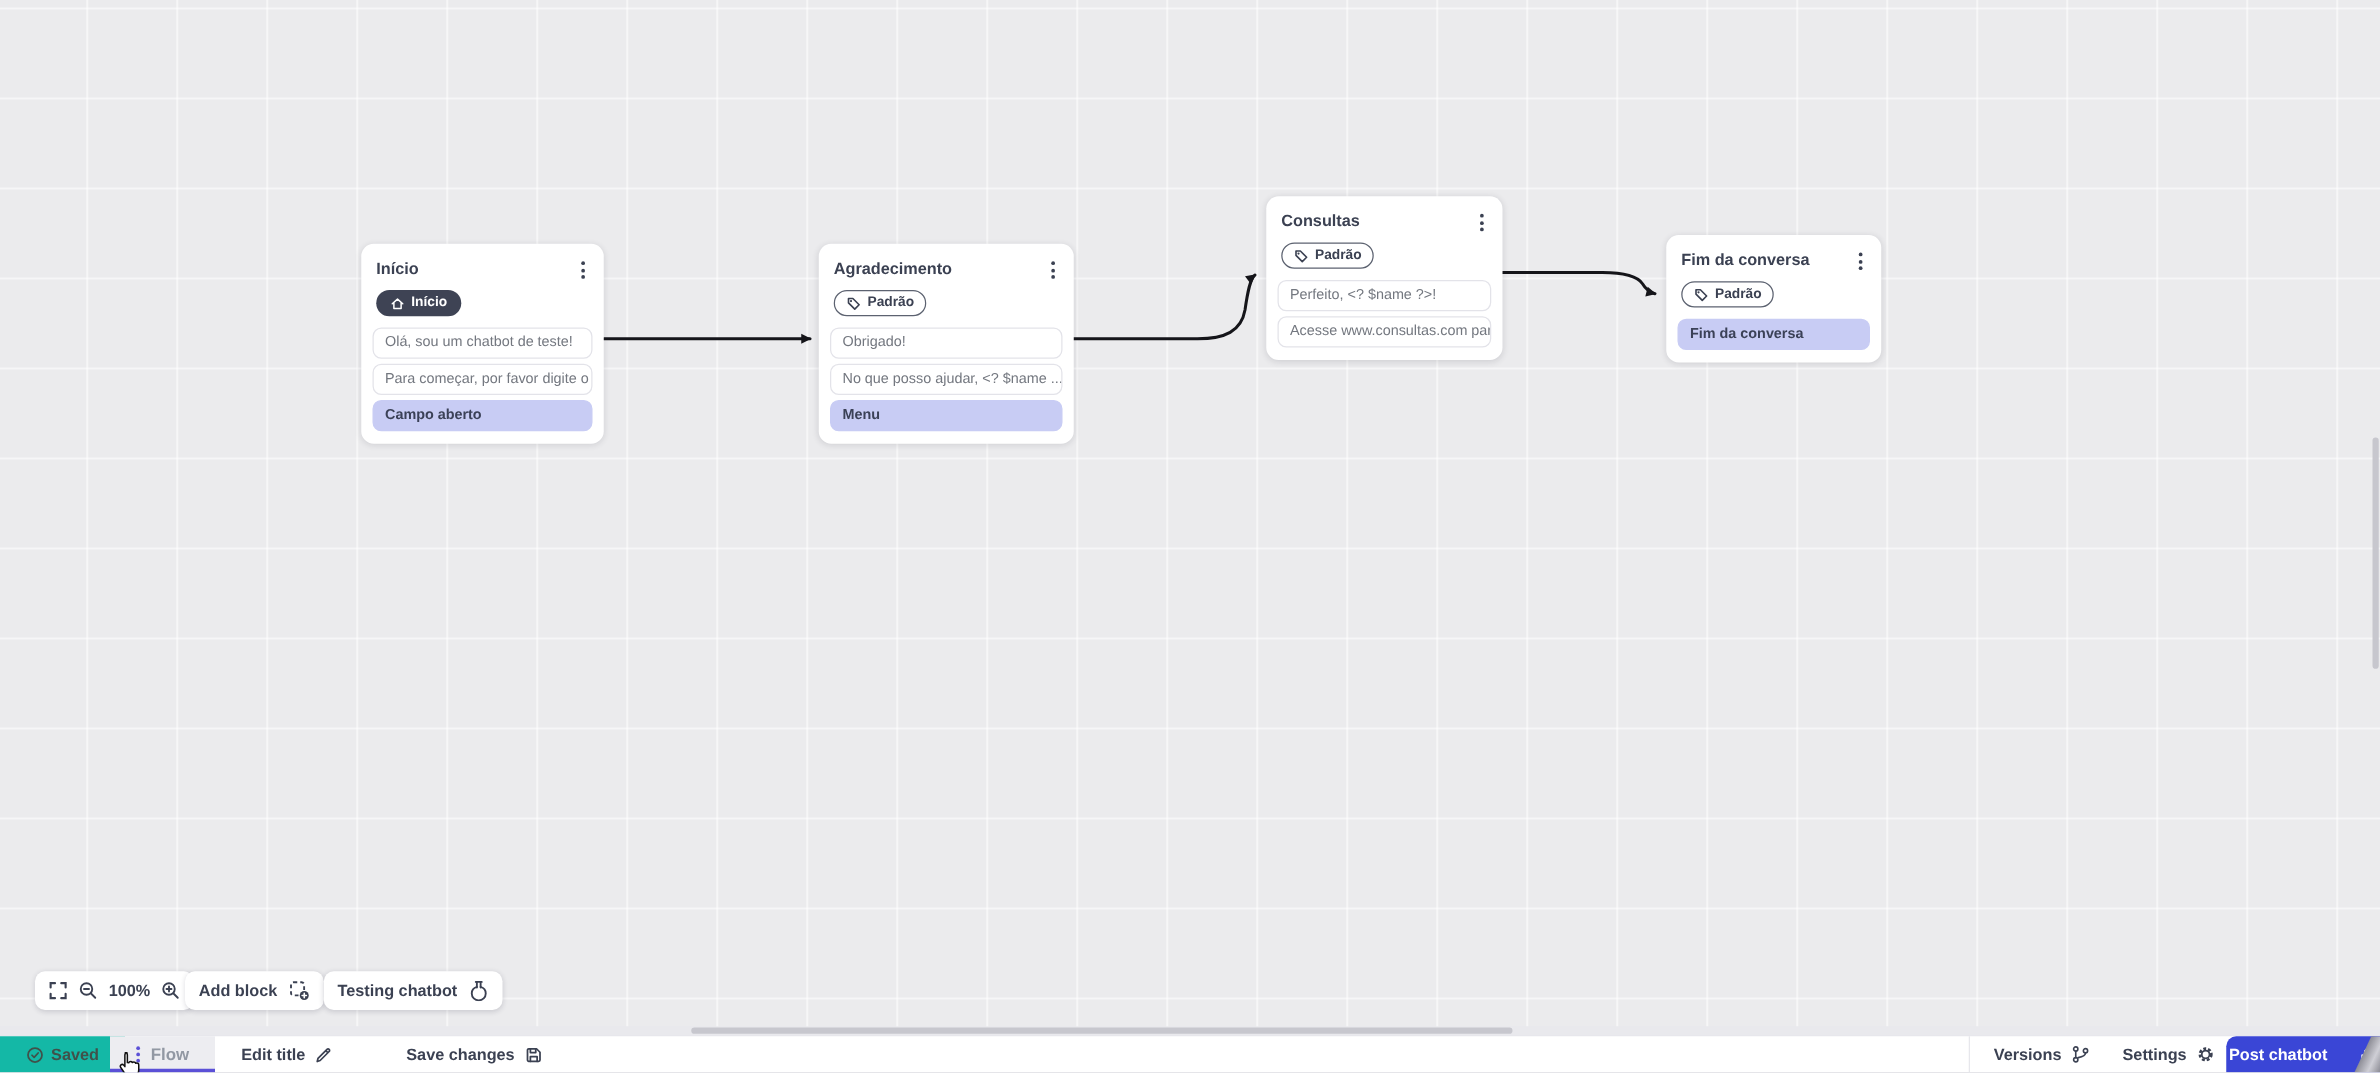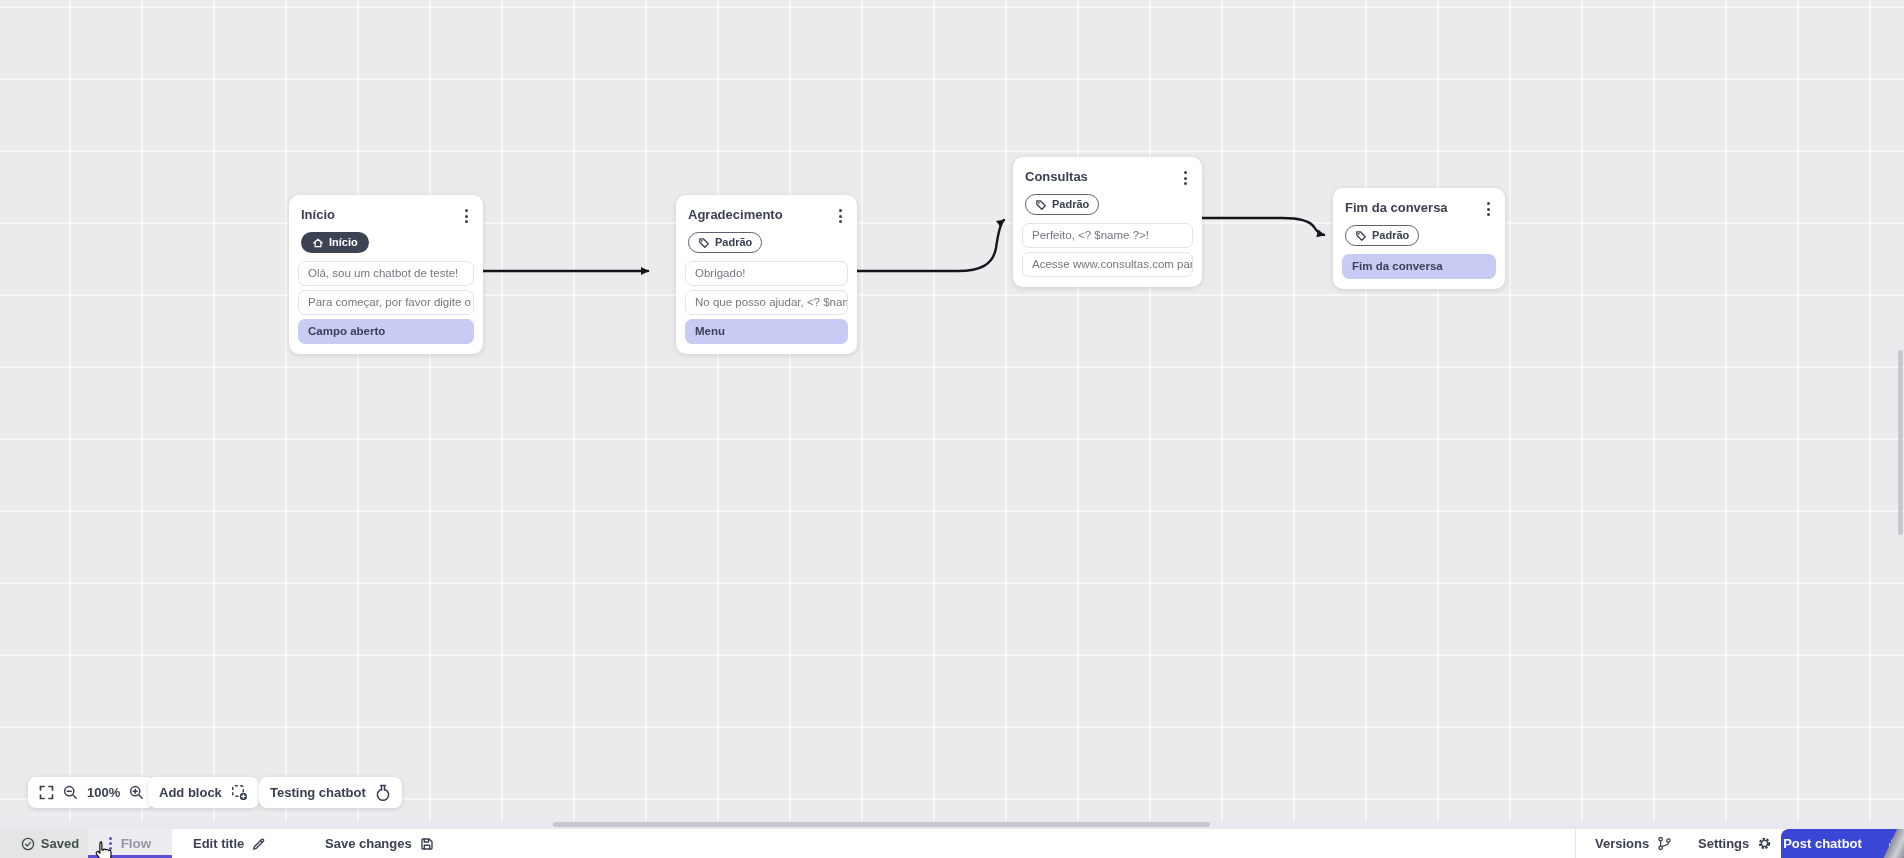--- a/index.html
+++ b/index.html
@@ -14,21 +14,21 @@
       linear-gradient(to right, rgba(255,255,255,.55) 2px, transparent 2px),
       linear-gradient(to bottom, rgba(255,255,255,.55) 2px, transparent 2px);
     background-size:72px 72px;background-position:-3px 6px;}
 
   svg.wires{position:absolute;left:0;top:0;width:1904px;height:828px;pointer-events:none;}
 
   
   .node{position:absolute;background:#fff;border-radius:10px;
         box-shadow:0 1px 5px rgba(40,40,60,.14);padding-bottom:10px;}
   .n0{left:289px;top:195px;width:194px;}
-  .n1{left:676px;top:195px;width:181px;}
+  .n1{left:655px;top:195px;width:204px;}
   .n2{left:1013px;top:157px;width:189px;}
   .n3{left:1333px;top:188px;width:172px;}
   .node-head{display:flex;justify-content:space-between;align-items:flex-start;
              padding:12px 10px 0 12px;}
   .node-title{font-size:13px;line-height:15px;font-weight:700;color:#3b4152;text-align:center;}
   .dots{display:flex;flex-direction:column;gap:2.5px;padding:2px 5px;cursor:pointer;}
   .dots i{width:3px;height:3px;border-radius:50%;background:#3b4152;display:block;}
   .badge-row{padding:7px 12px 0;}
   .badge{display:inline-flex;align-items:center;gap:5px;font-size:11px;line-height:13px;
          font-weight:700;border-radius:999px;}
@@ -52,21 +52,21 @@
 
   
   .hscroll-track{position:absolute;left:0;top:821px;width:1904px;height:7px;background:#e9e9ed;}
   .hscroll-thumb{position:absolute;left:553px;top:822px;width:657px;height:5px;border-radius:3px;background:#c7c7ce;}
   .vscroll-thumb{position:absolute;right:1px;top:350px;width:5px;height:185px;border-radius:3px;background:#c7c7ce;}
 
   
   .bar{position:absolute;left:0;top:828px;width:1904px;height:30px;background:#fff;
        border-top:1px solid #e7e7ec;font-size:13px;font-weight:700;color:#3b4152;}
   .bar .abs{position:absolute;top:0;height:100%;display:flex;align-items:center;}
-  .saved{left:0;width:100px;background:#e5e5e5;color:#40514a;justify-content:center;gap:6px;}
+  .saved{left:0;width:100px;background:#14b8a6;color:#40514a;justify-content:center;gap:6px;}
   .flowtab{left:88px;width:84px;background:#ededf1;justify-content:center;gap:9px;
            color:#9298a3;font-size:13.5px;cursor:pointer;}
   .flowtab .underline{position:absolute;left:0;bottom:0;width:100%;height:3px;background:#5b50d7;}
   .kebab{display:flex;flex-direction:column;gap:2px;}
   .kebab i{width:3px;height:3px;border-radius:50%;background:#5b50d7;display:block;}
   .bar-btn{gap:8px;cursor:pointer;}
   .edit-title{left:193px;}
   .save-changes{left:297px;margin-left:28px;}
   .divider{position:absolute;left:1575px;top:0;width:1px;height:100%;background:#e7e7ec;}
   .versions{left:1595px;}

